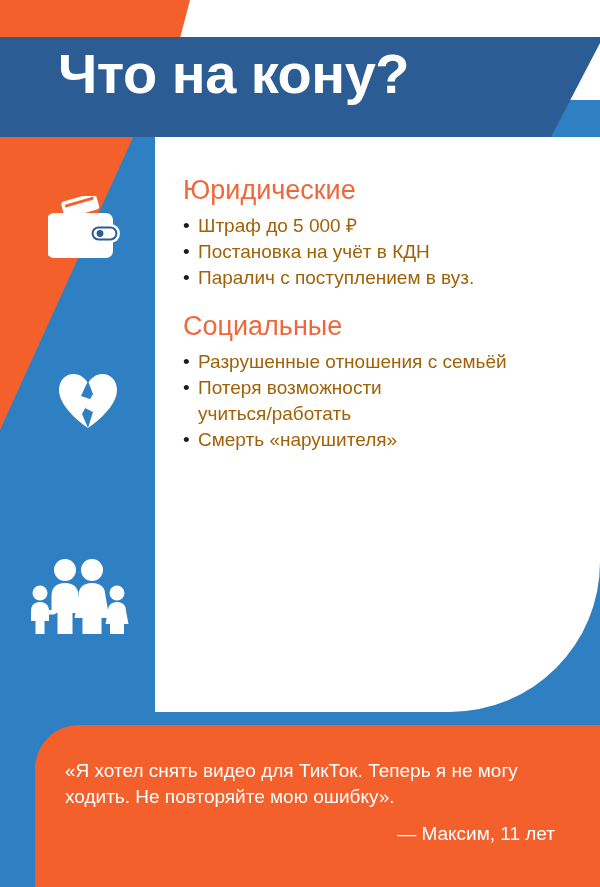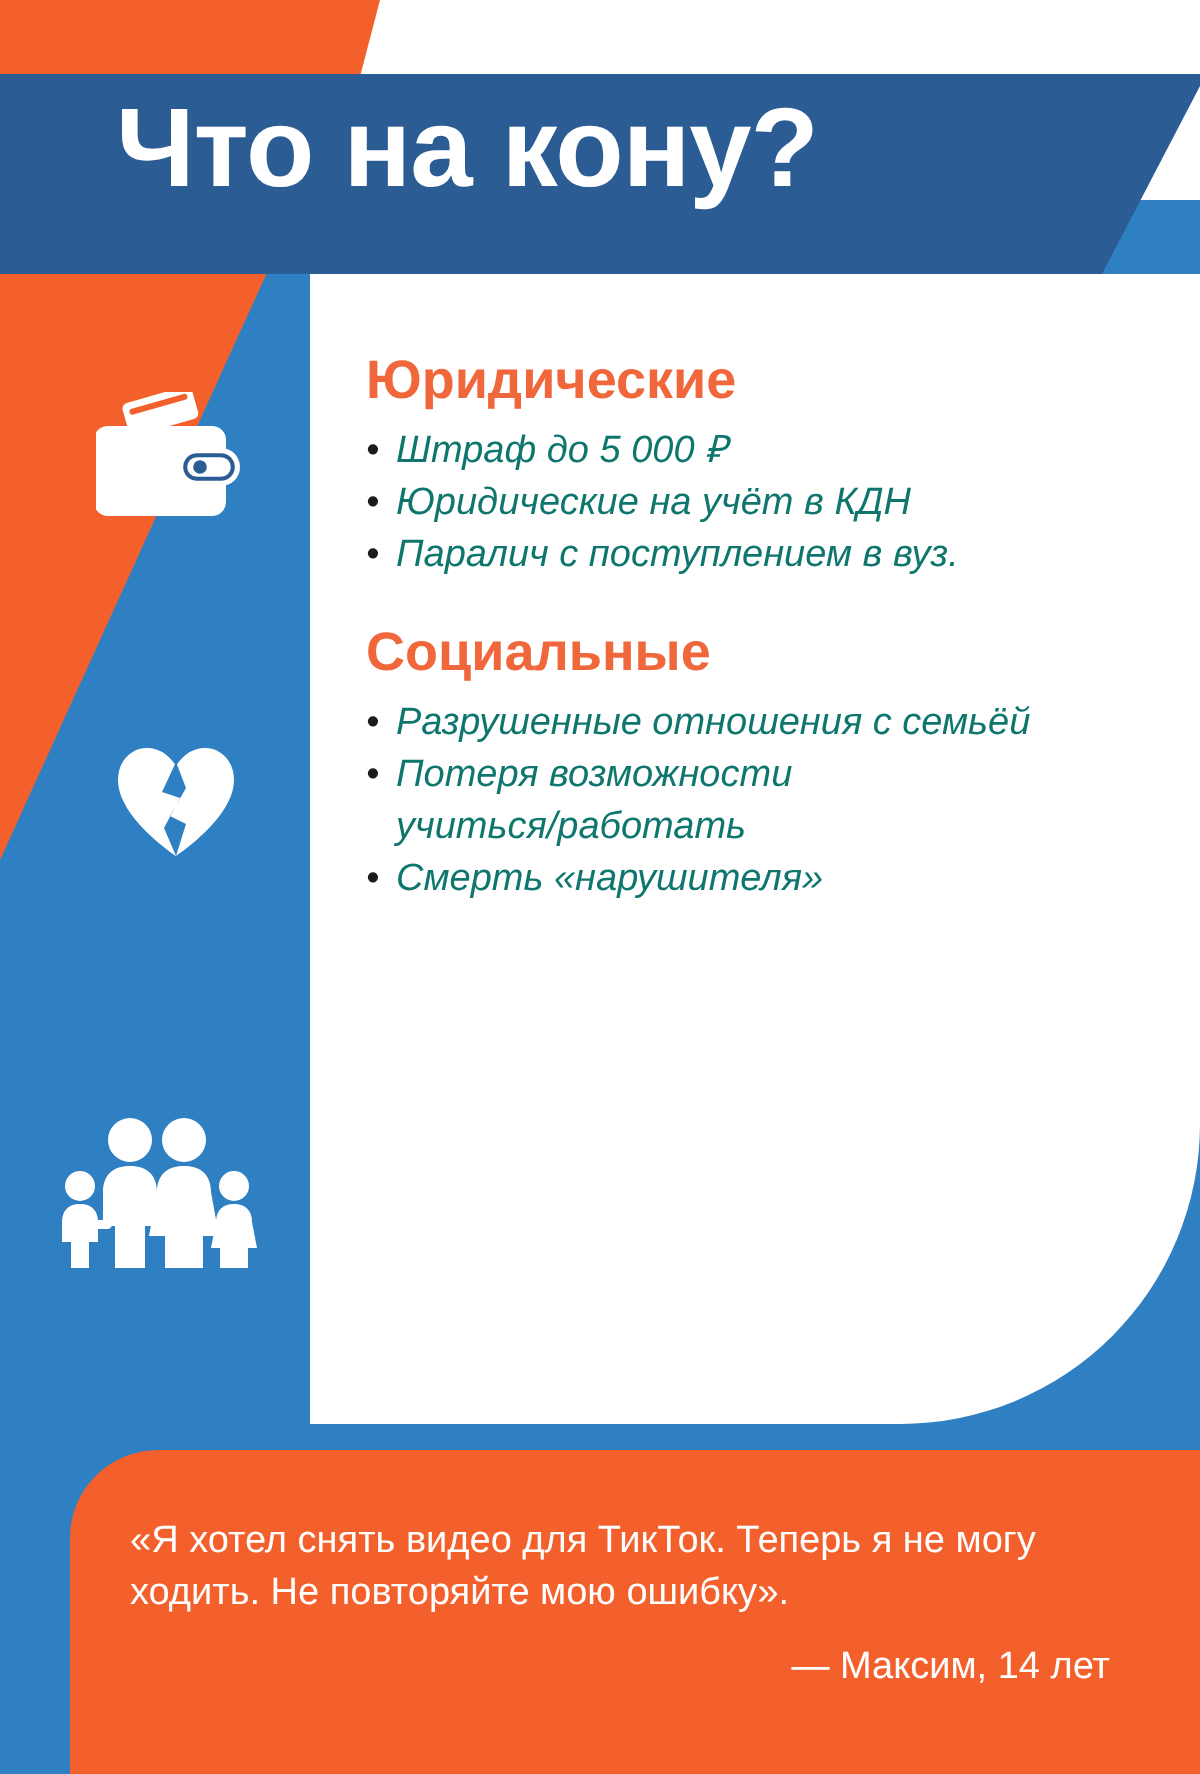--- a/index.html
+++ b/index.html
@@ -117,38 +117,37 @@
     left: 183px;
     top: 176px;
     width: 400px;
   }
   .section {
     margin-bottom: 22px;
   }
   .section-heading {
     color: #f0673c;
     font-size: 27px;
-    font-weight: bold;
+    font-weight: normal;
     margin: 0 0 7px 0;
     line-height: 1.1;
   }
   .bullet-list {
     list-style: none;
     margin: 0;
     padding: 0;
   }
   .bullet-item {
     position: relative;
-    color: #0f766e;
+    color: #a16207;
     font-size: 19px;
     line-height: 1.33;
     padding-left: 15px;
     margin-bottom: 1px;
     white-space: pre-line;
-    font-style: italic;
   }
   .bullet-item::before {
     content: "\2022";
     position: absolute;
     left: 0;
     top: 0;
     color: #1b1b1b;
     font-size: 19px;
   }
 
@@ -240,34 +239,34 @@
       </g>
     </svg>
   </span>
 
   <div class="sections">
 
     <div class="section">
       <div class="section-heading">Юридические</div>
       <ul class="bullet-list">
         <li class="bullet-item">Штраф до 5 000 ₽</li>
-        <li class="bullet-item">Юридические на учёт в КДН</li>
+        <li class="bullet-item">Постановка на учёт в КДН</li>
         <li class="bullet-item">Паралич с поступлением в вуз.</li>
       </ul>
     </div>
 
 
     <div class="section">
       <div class="section-heading">Социальные</div>
       <ul class="bullet-list">
         <li class="bullet-item">Разрушенные отношения с семьёй</li>
         <li class="bullet-item">Потеря возможности
 учиться/работать</li>
         <li class="bullet-item">Смерть «нарушителя»</li>
       </ul>
     </div>
 
   </div>
 
   <div class="quote-text">«Я хотел снять видео для ТикТок. Теперь я не могу ходить. Не повторяйте мою ошибку».</div>
-  <div class="quote-attrib">— Максим, 14 лет</div>
+  <div class="quote-attrib">— Максим, 11 лет</div>
 
 </div>
 
 </body></html>

